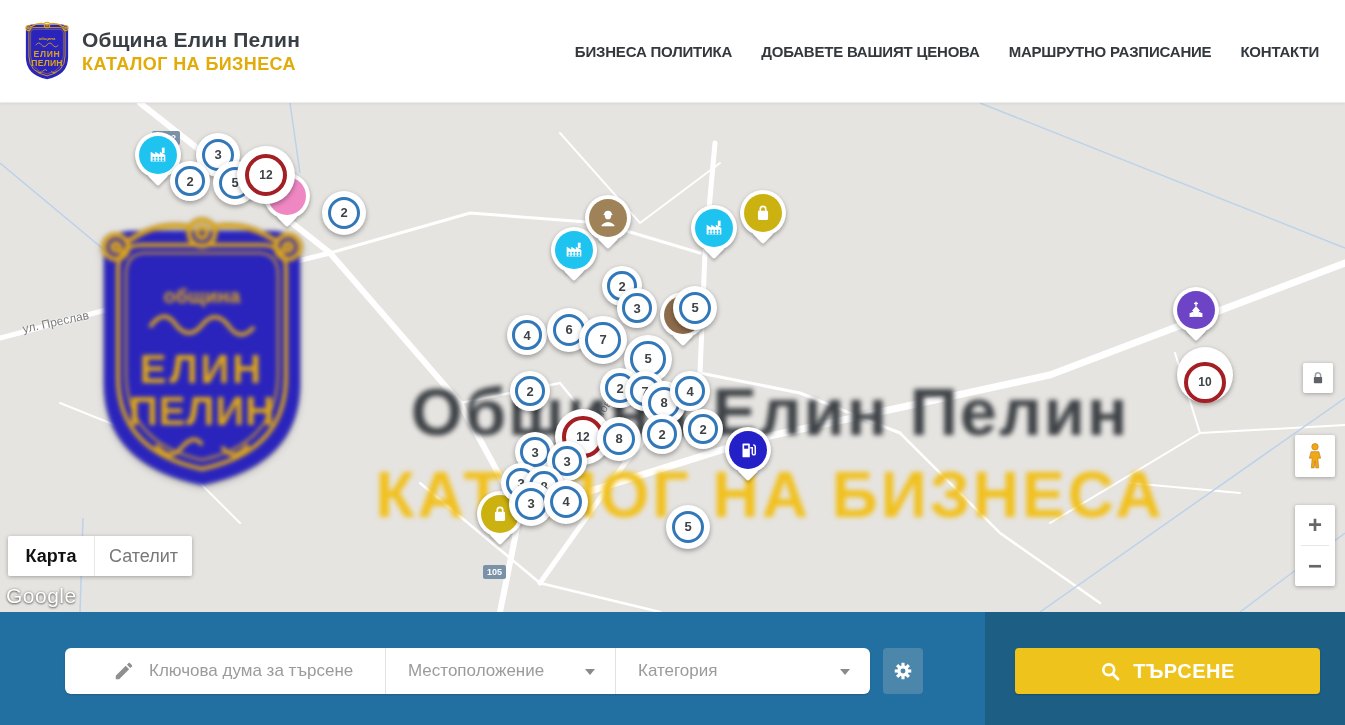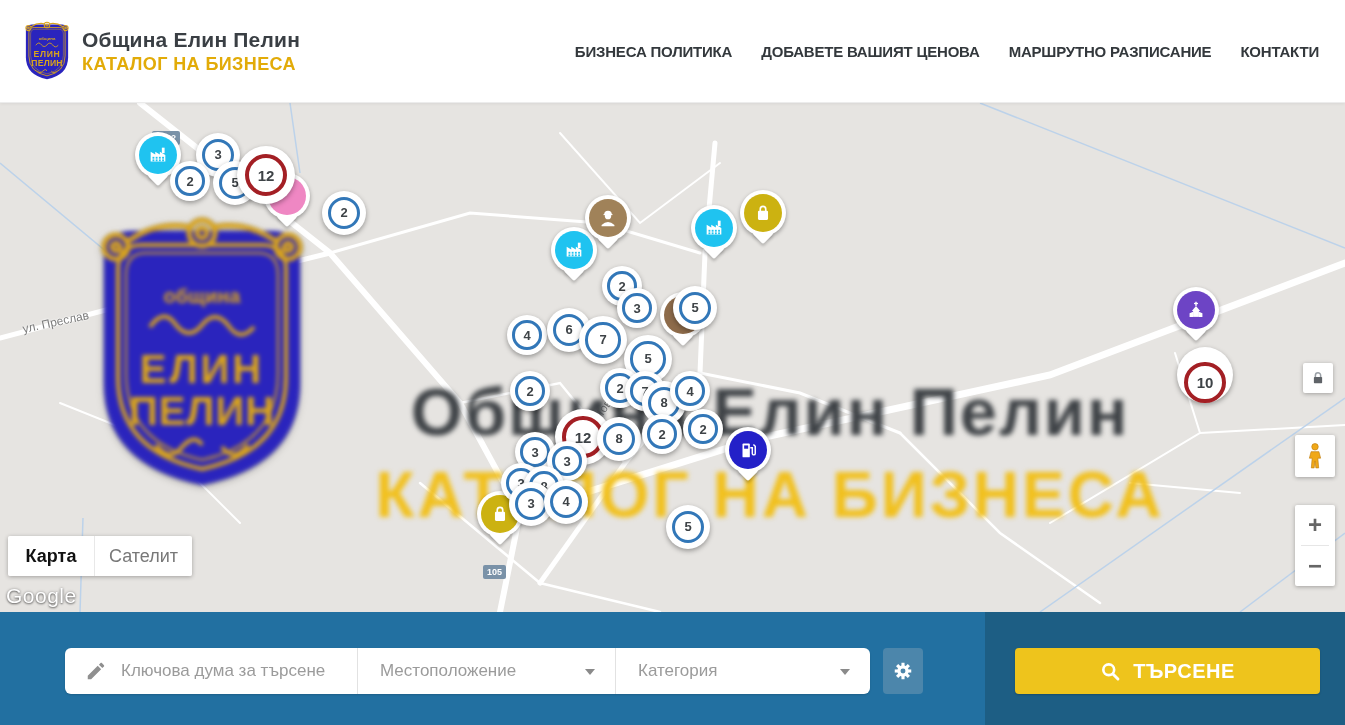--- a/index.html
+++ b/index.html
@@ -30,21 +30,21 @@
   .wm-sub   { position:absolute; left:335px; top:355px; width:870px; text-align:center; font-size:64px; font-weight:bold;
               color:#f1c01d; letter-spacing:3px; filter:blur(2.4px); white-space:nowrap; }
 
   
   .marker-layer { position:absolute; inset:0; z-index:3; }
   .cluster { position:absolute; background:#fff; border-radius:50%; transform:translate(-50%,-50%);
              box-shadow:0 2px 5px rgba(0,0,0,.35); display:flex; align-items:center; justify-content:center; cursor:pointer; }
   .cluster-inner { border:3px solid #3277b8; border-radius:50%; width:74%; height:74%;
                    display:flex; align-items:center; justify-content:center;
                    font-weight:bold; color:#3e4347; font-size:13px; background:#fff; }
-  .cluster.red .cluster-inner { border-color:#a31f24; border-width:4px; font-size:15px; }
+  .cluster.red .cluster-inner { border-color:#a31f24; border-width:4px; font-size:12px; }
   .pin { position:absolute; width:46px; height:46px; transform:translate(-50%,-50%); background:#fff; border-radius:50%;
          box-shadow:0 2px 4px rgba(0,0,0,.35); display:flex; align-items:center; justify-content:center; cursor:pointer; }
   .pin-tail { position:absolute; left:50%; top:36px; width:15px; height:15px; background:#fff;
               transform:translateX(-50%) rotate(45deg); border-radius:2px; z-index:-1;
               box-shadow:2px 2px 3px rgba(0,0,0,.2); }
   .pin-circle { width:38px; height:38px; border-radius:50%; display:flex; align-items:center; justify-content:center; }
 
   
   .maptype { position:absolute; left:8px; top:433px; display:flex; z-index:4;
              box-shadow:0 1px 4px rgba(0,0,0,.3); border-radius:2px; overflow:hidden; }
@@ -65,21 +65,21 @@
               box-shadow:0 1px 4px rgba(0,0,0,.3); border-radius:2px; z-index:4;
               display:flex; flex-direction:column; }
   .zoomctrl button { flex:1; border:none; background:none; font-size:24px; font-weight:bold; color:#666;
                      cursor:pointer; font-family:inherit; line-height:1; }
   .zoomctrl .zdiv { height:1px; background:#e6e6e6; margin:0 6px; }
 
   
   .searchbar { position:absolute; left:0; top:612px; width:1345px; height:113px; background:#2270a1; z-index:30; }
   .searchbar .dark-panel { position:absolute; left:985px; top:0; width:360px; height:113px; background:#1d5e84; }
   .fields { position:absolute; left:65px; top:36px; width:805px; height:46px; background:#fff; border-radius:6px;
-            display:flex; align-items:stretch; box-shadow:0 1px 2px rgba(0,0,0,.15); }
+            display:flex; align-items:stretch; box-shadow:0 1px 2px rgba(0,0,0,.15);padding-left:28px; }
   .seg { display:flex; align-items:center; position:relative; }
   .seg + .seg { border-left:1px solid #e2e2e2; }
   .seg-keyword { width:292px; }
   .seg-cat { width:255px; }
   .seg-loc { flex:1; }
   .seg-keyword input { border:none; outline:none; width:100%; height:100%; font-family:inherit;
                        font-size:17px; color:#555; padding-left:56px; border-radius:6px; background:transparent; }
   .seg-keyword input::placeholder { color:#9b9b9b; }
   .pencil { position:absolute; left:20px; top:12px; }
   .sel-label { font-size:17px; color:#9b9b9b; padding-left:22px; }

